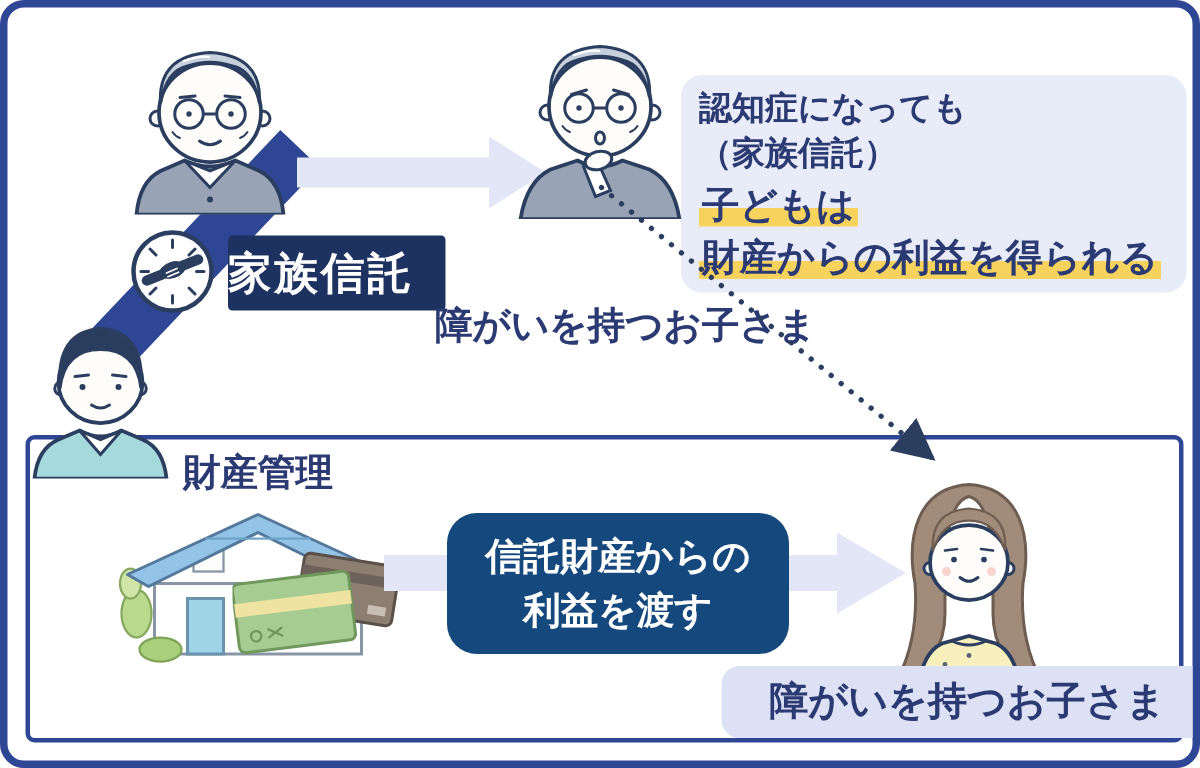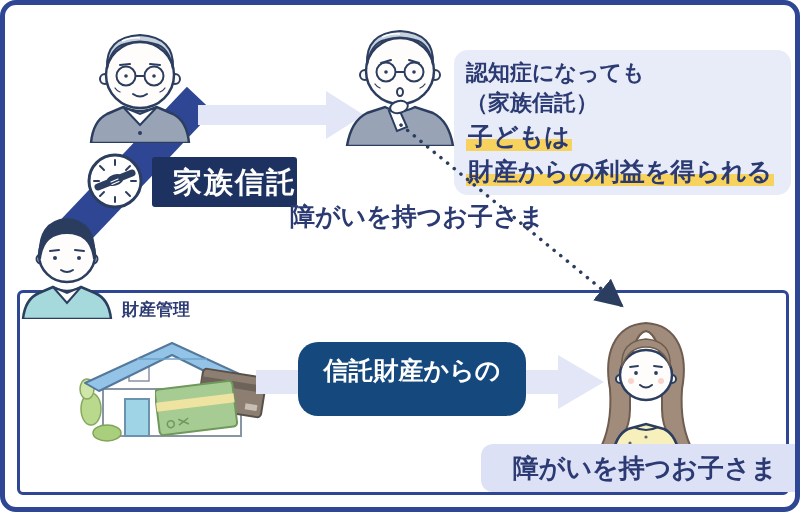--- a/index.html
+++ b/index.html
@@ -14,45 +14,45 @@
   
   .band{
     left:16px;top:153px;width:212px;height:36px;background:#2e4693;
     transform:rotate(-46.5deg);z-index:1;
   }
   
   .badge{left:81px;top:147px;width:58px;height:58px;z-index:2;}
   
   .trust-label{
     left:147px;top:152px;width:145px;height:50px;background:#1d3261;border-radius:3px;
-    color:#ffffff;font-weight:700;font-size:29px;line-height:50px;text-align:right;
+    color:#ffffff;font-weight:700;font-size:29px;line-height:50px;text-align:left;
     letter-spacing:2px;z-index:2;
   }
   
   .arrow1{left:193px;top:84px;z-index:1;}
   .arrow2{left:251px;top:346px;z-index:2;}
   
   .outcome{
     left:449px;top:21px;width:337px;height:145px;background:#e8ecf8;border-radius:14px;
     padding:8px 12px;z-index:1;margin-top:24px;
   }
   .outcome .l-small{font-size:22px;line-height:30px;}
   .outcome .l-big{font-size:25px;line-height:33px;margin-top:2px;}
   .hl{background:linear-gradient(transparent 58%, #f7d35e 58%);padding:0 2px;}
   
   .worry{left:285px;top:192px;font-size:25px;line-height:40px;z-index:2;}
   
   .asset-box{
     left:12px;top:285px;width:772px;height:205px;border:3px solid #2e4693;
     border-radius:6px;background:#ffffff;z-index:1;
   }
-  .asset-title{left:117px;top:293px;font-size:17px;z-index:2;}
+  .asset-title{left:117px;top:293px;font-size:25px;z-index:2;}
   
   .benefit{
-    left:293px;top:337px;width:228px;height:74px;background:#15497e;border-radius:20px;
+    left:293px;top:337px;width:228px;height:94px;background:#15497e;border-radius:20px;
     color:#fff;font-weight:700;font-size:25px;line-height:36px;text-align:center;
     padding-top:11px;z-index:3;
   }
   
   .child-tag{
     left:476px;top:439px;width:328px;height:48px;background:#dce1f6;border-radius:12px;
     font-size:26px;line-height:48px;text-align:center;z-index:4;
   }
   .person{z-index:3;}
   .man-young{left:12px;top:204px;z-index:4;}
@@ -220,20 +220,21 @@
 
   <div class="abs arrow2">
     <svg width="350" height="62" viewBox="0 0 350 62">
       <rect x="0" y="19" width="302" height="24" fill="#e2e6f7"></rect>
       <polygon points="302,4 348,31 302,58" fill="#e2e6f7"></polygon>
     </svg>
   </div>
 
   <div class="abs benefit">
     <div>信託財産からの</div>
+    <div>利益を渡す</div>
   </div>
 
   <div class="abs person man-young">
     <svg width="100" height="110" viewBox="0 0 100 110">
       <path d="M6,110 Q8,90 22,84 L36,78 Q50,86 64,78 L78,84 Q92,90 94,110 Z" fill="#a6d9dc" stroke="#2c3e5f" stroke-width="2.5"></path>
       <path d="M36,78 L50,94 L64,78 L50,84 Z" fill="#ffffff" stroke="#2c3e5f" stroke-width="2"></path>
       <circle cx="24" cy="50" r="4.5" fill="#fffdfb" stroke="#2c3e5f" stroke-width="2"></circle>
       <circle cx="76" cy="50" r="4.5" fill="#fffdfb" stroke="#2c3e5f" stroke-width="2"></circle>
       <ellipse cx="50" cy="46" rx="28" ry="27" fill="#fffdfb" stroke="#2c3e5f" stroke-width="2.5"></ellipse>
       <path d="M23,50 Q20,12 50,10 Q80,12 77,50 Q74,24 50,24 Q26,24 23,50 Z" fill="#2b3d5e" stroke="#2c3e5f" stroke-width="2"></path>

